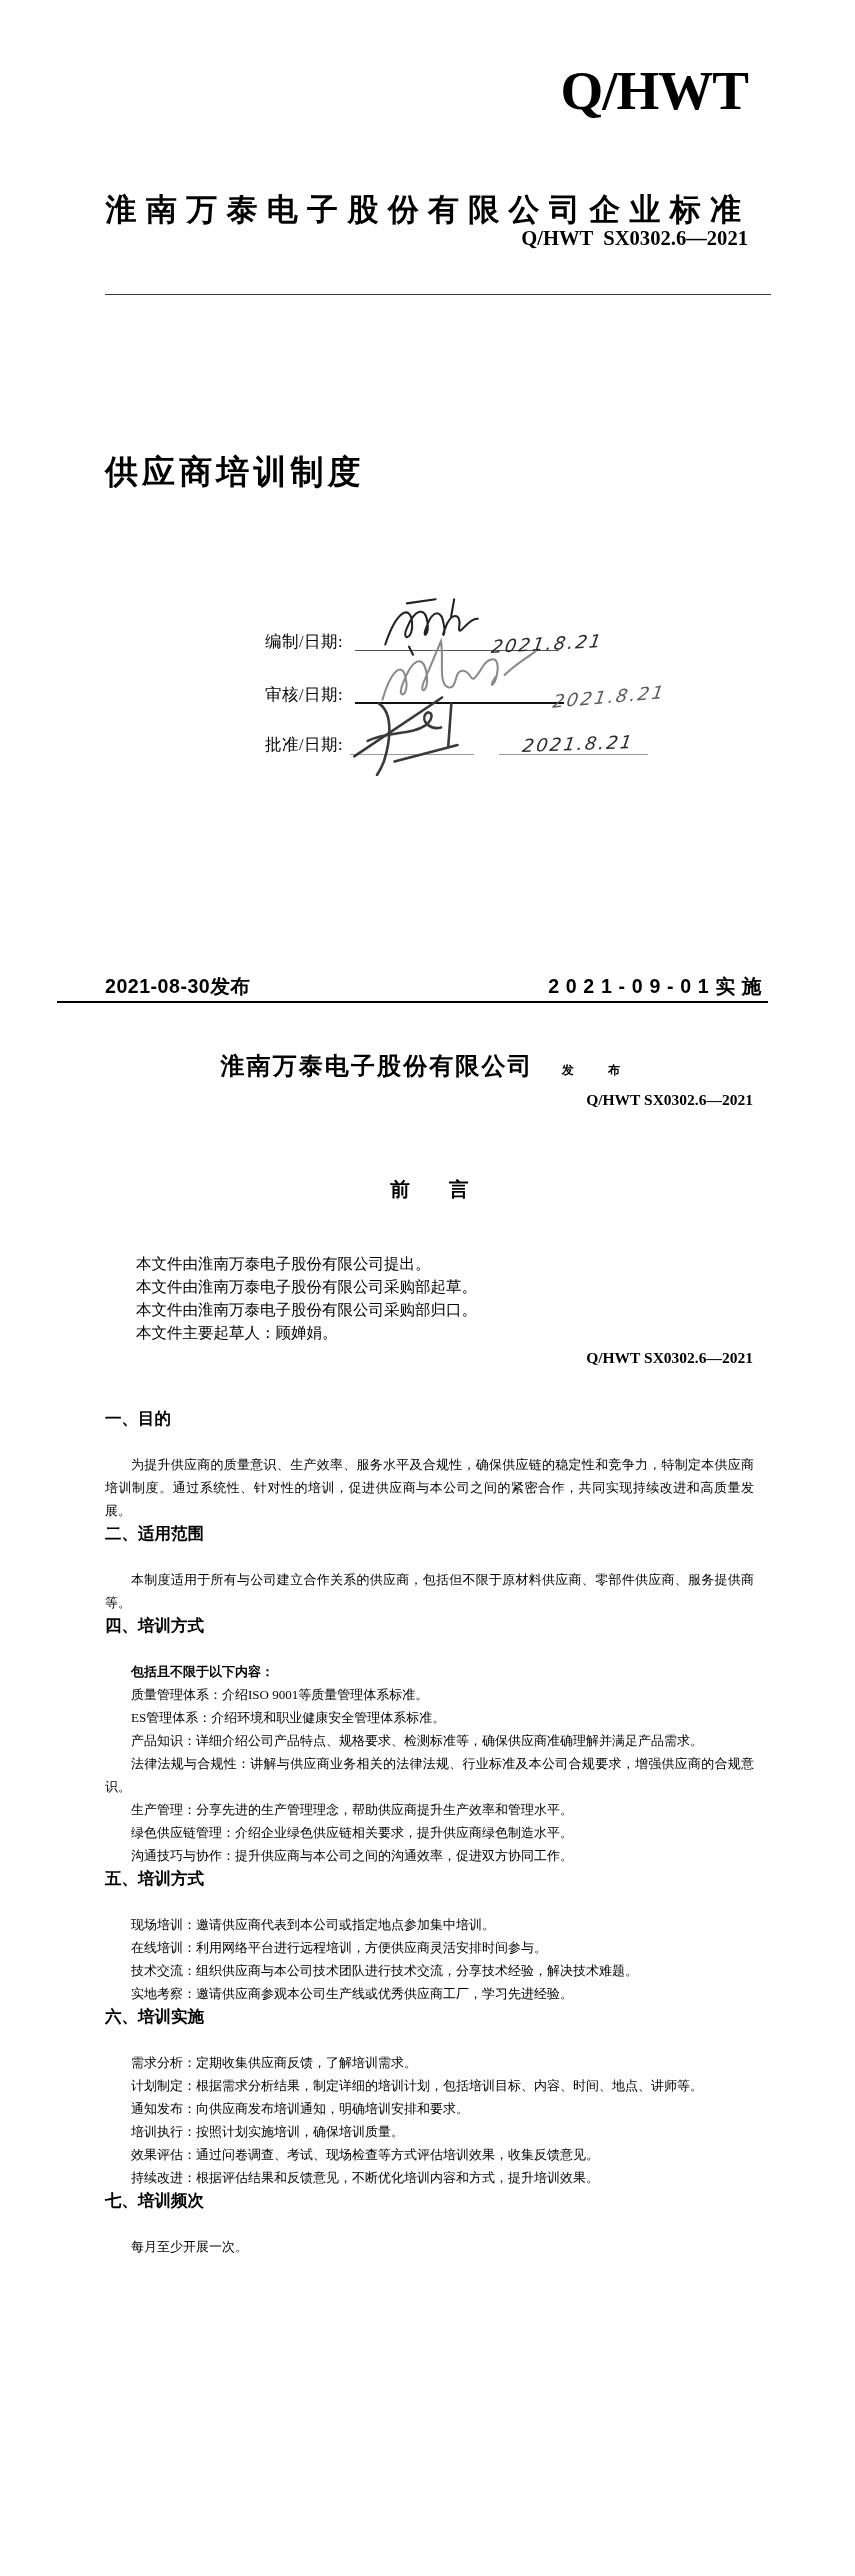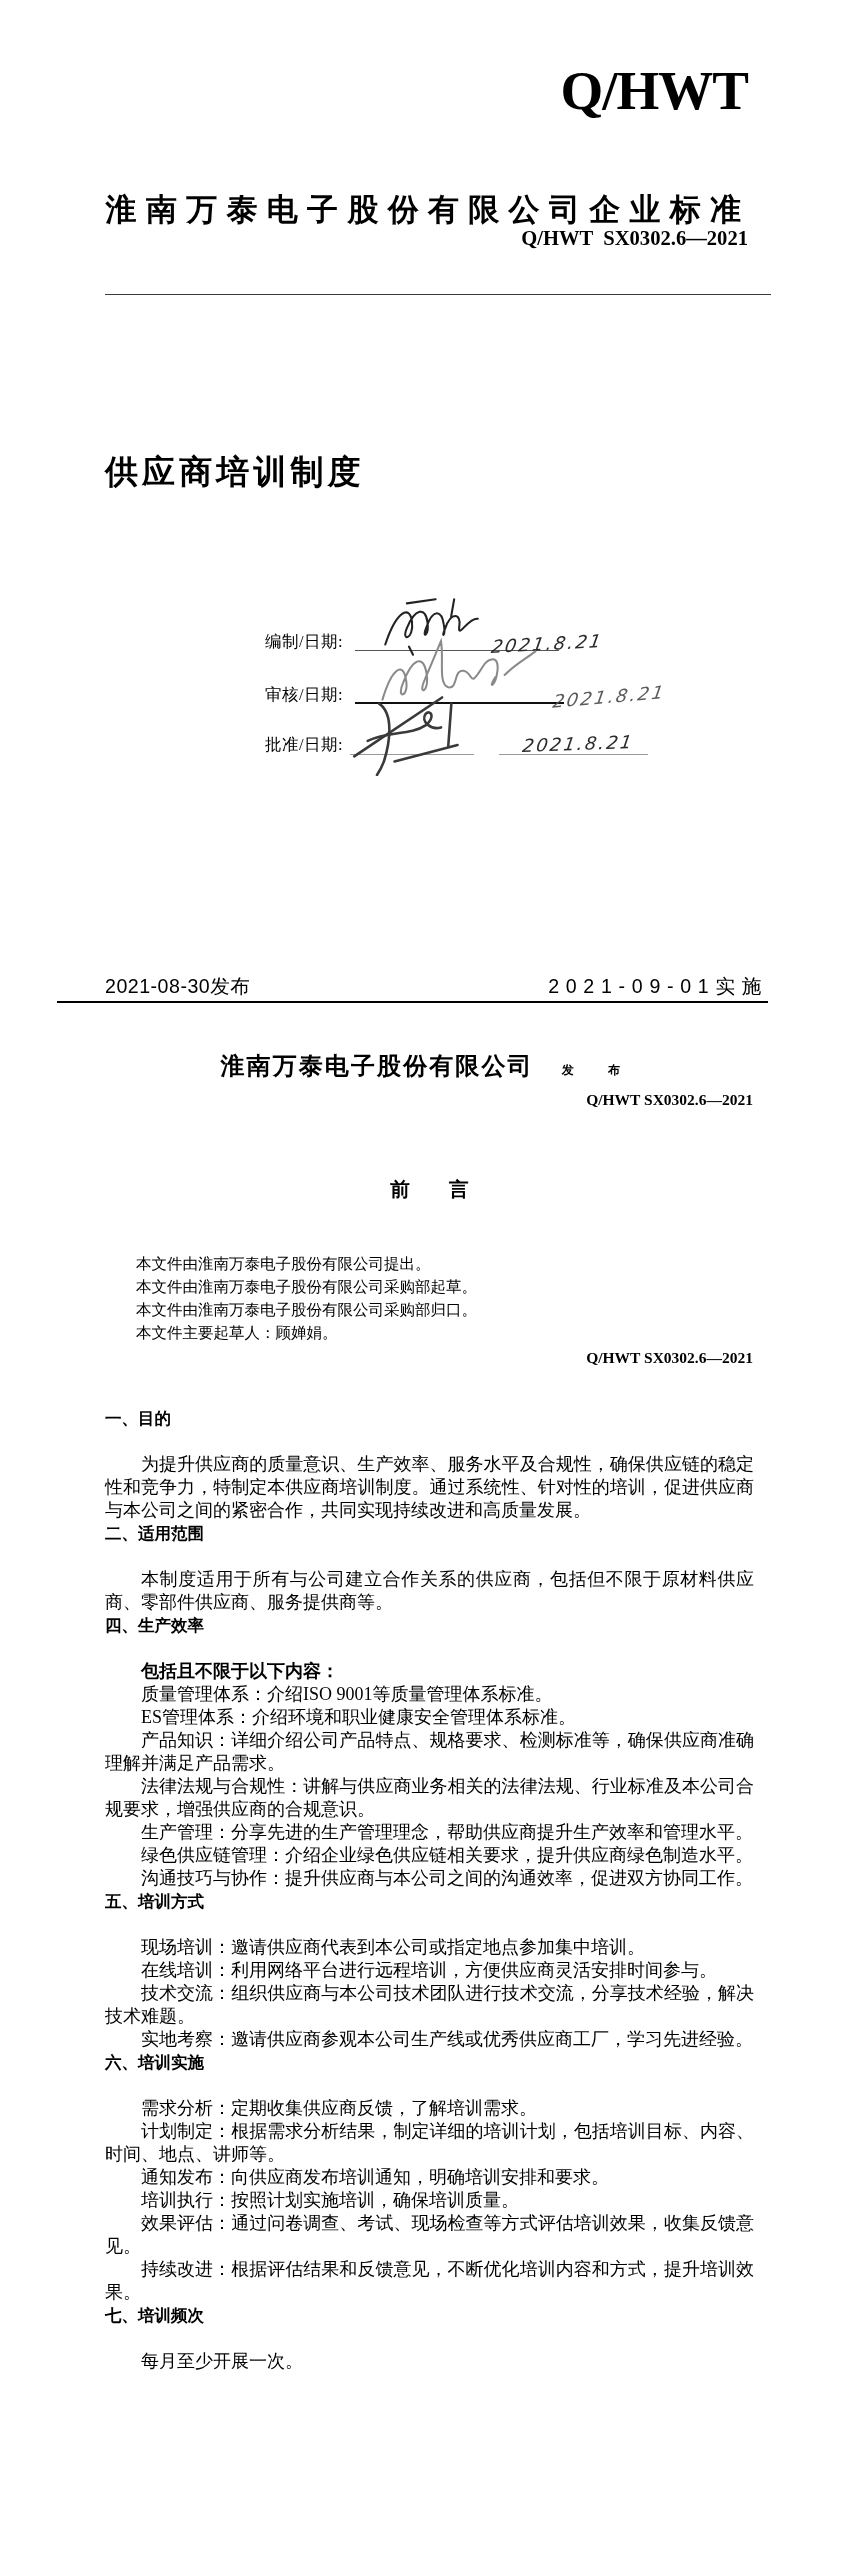--- a/index.html
+++ b/index.html
@@ -58,21 +58,21 @@
   }
   .r1 .hw{left:227px;}
   .r2 .hw{left:289px;color:#5a5a5a;transform:skewX(-14deg) rotate(-5deg);}
   .r3 .hw{left:258px;bottom:4.1px;transform:skewX(-10deg) rotate(-2deg);}
   
   .issue-line{
     position:absolute;top:975px;left:57px;width:711px;
     border-bottom:2.6px solid #000;padding-bottom:3.1px;
     display:flex;justify-content:space-between;align-items:flex-end;
     font-family:"Liberation Sans","DejaVu Sans",sans-serif;
-    font-weight:normal;font-size:19.6px;line-height:23px;gap:48px;
+    font-weight:bold;font-size:19.6px;line-height:23px;gap:48px;
   }
   .issue-left{padding-left:48px;letter-spacing:0.5px;}
   .issue-right{letter-spacing:6.7px;}
   .publisher{
     position:absolute;top:1050px;left:105px;width:646px;text-align:center;white-space:nowrap;
     font-family:"Liberation Sans","DejaVu Sans",sans-serif;font-weight:bold;
   }
   .publisher .company{font-size:24px;line-height:31px;letter-spacing:2.1px;}
   .publisher .pub-label{font-size:12px;letter-spacing:15.5px;margin-left:28px;}
   
@@ -80,21 +80,21 @@
   .p2{top:1091px;}
   .p3{top:1349px;}
   
   .foreword{position:absolute;top:1177px;left:105px;width:649px;}
   .fw-title{margin:0 0 49px 0;text-align:center;font-weight:bold;font-size:19.6px;line-height:26px;}
   .fw-p{margin:0;font-size:15.5px;line-height:23px;text-indent:2em;}
   
   .main{position:absolute;top:1407px;left:105px;width:649px;}
   .main h2{margin:23px 0;font-size:16.5px;line-height:23px;font-weight:bold;}
   .main h2:first-child{margin-top:0;}
-  .body-p{margin:0;font-size:18px;line-height:23px;text-indent:2em;text-align:justify;}
+  .body-p{margin:0;font-size:13px;line-height:23px;text-indent:2em;text-align:justify;}
   .lead-bold{font-weight:bold;}
 </style>
 </head>
 <body>
 
 <div class="page">
 
   <div class="logo">Q/HWT</div>
   <div class="corp-title">淮南万泰电子股份有限公司企业标准</div>
   <div class="masthead-stdno">Q/HWT  SX0302.6—2021</div>
@@ -175,21 +175,21 @@
       <p class="body-p">为提升供应商的质量意识、生产效率、服务水平及合规性，确保供应链的稳定性和竞争力，特制定本供应商培训制度。通过系统性、针对性的培训，促进供应商与本公司之间的紧密合作，共同实现持续改进和高质量发展。</p>
     </section>
 
     <section>
       <h2>二、适用范围</h2>
       <p class="body-p">本制度适用于所有与公司建立合作关系的供应商，包括但不限于原材料供应商、零部件供应商、服务提供商等。</p>
     </section>
 
 
     <section>
-      <h2>四、生产效率</h2>
+      <h2>四、培训方式</h2>
       <p class="body-p lead-bold">包括且不限于以下内容：</p>
       <p class="body-p">质量管理体系：介绍ISO 9001等质量管理体系标准。</p>
       <p class="body-p">ES管理体系：介绍环境和职业健康安全管理体系标准。</p>
       <p class="body-p">产品知识：详细介绍公司产品特点、规格要求、检测标准等，确保供应商准确理解并满足产品需求。</p>
       <p class="body-p">法律法规与合规性：讲解与供应商业务相关的法律法规、行业标准及本公司合规要求，增强供应商的合规意识。</p>
       <p class="body-p">生产管理：分享先进的生产管理理念，帮助供应商提升生产效率和管理水平。</p>
       <p class="body-p">绿色供应链管理：介绍企业绿色供应链相关要求，提升供应商绿色制造水平。</p>
       <p class="body-p">沟通技巧与协作：提升供应商与本公司之间的沟通效率，促进双方协同工作。</p>
     </section>
 

